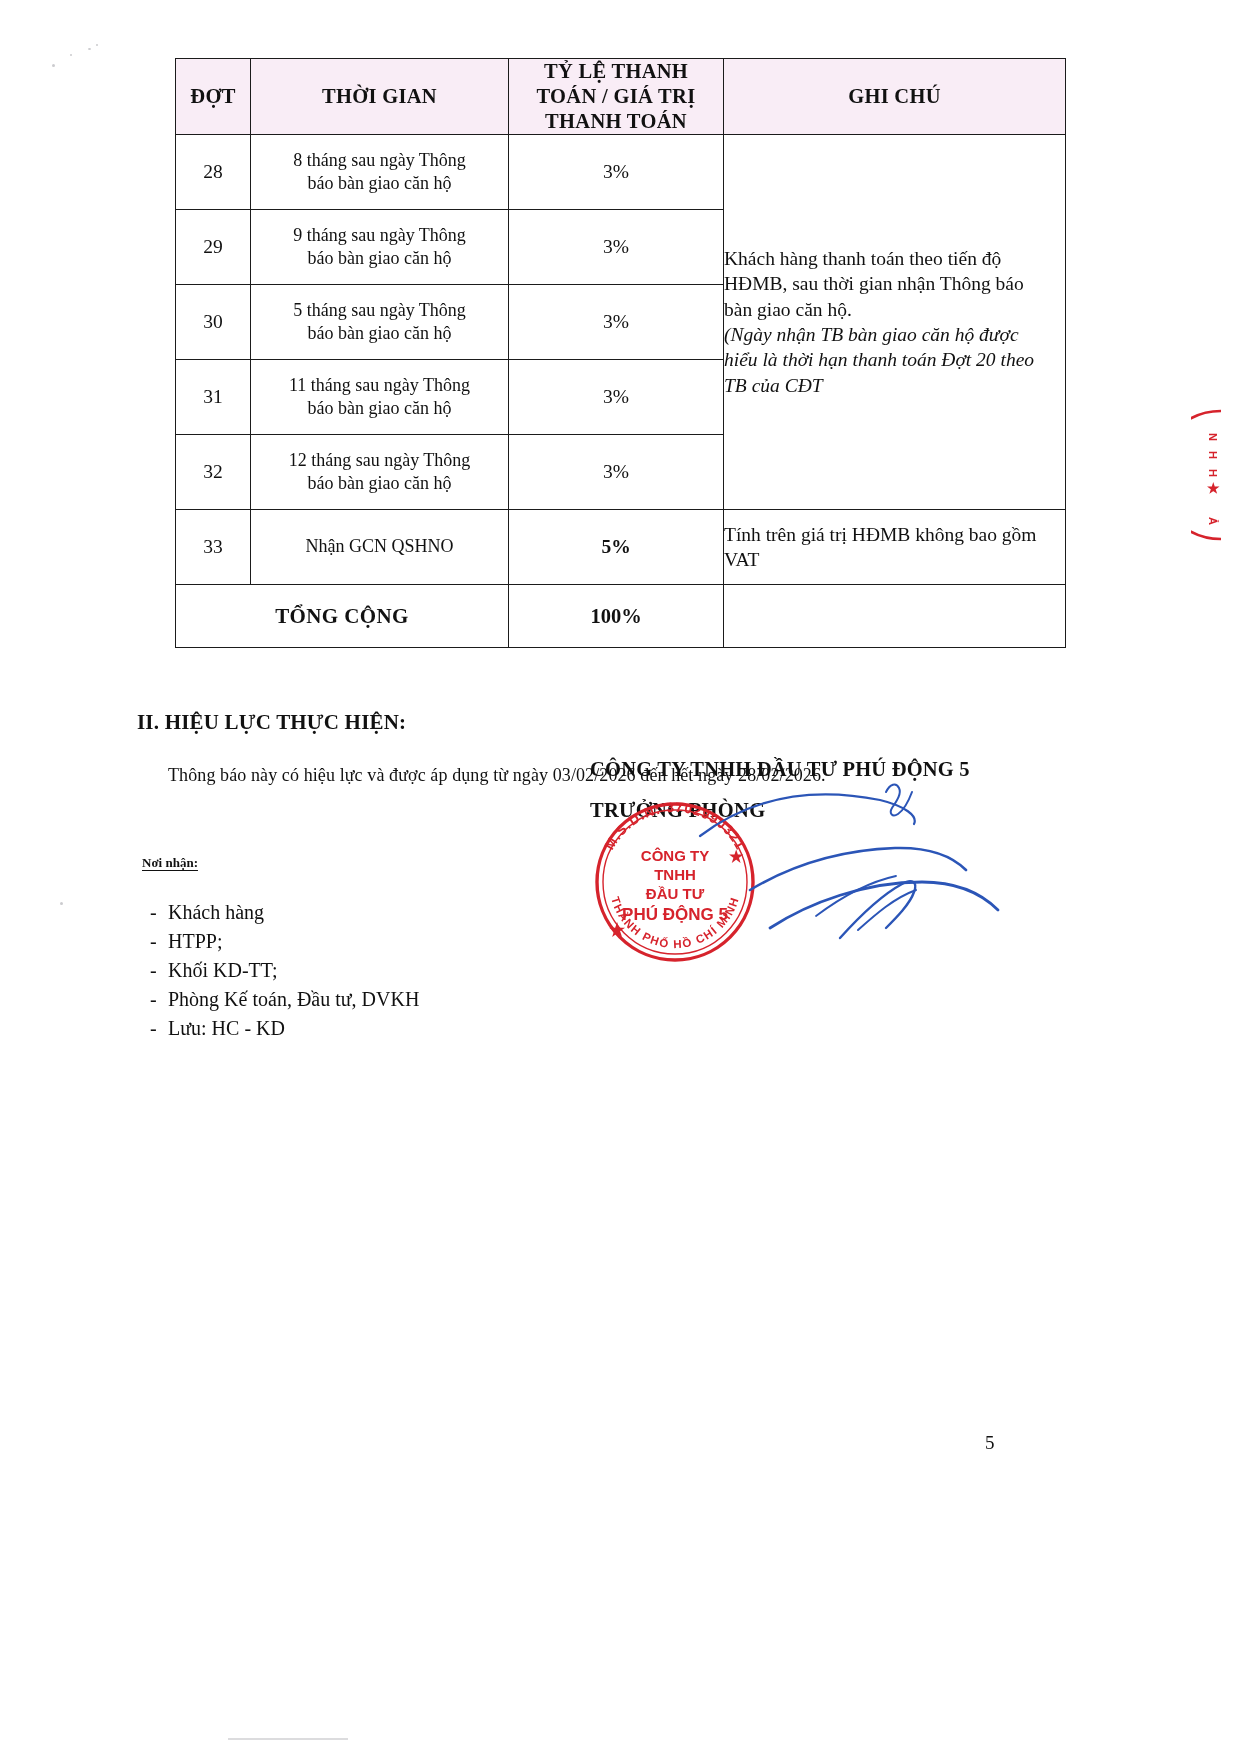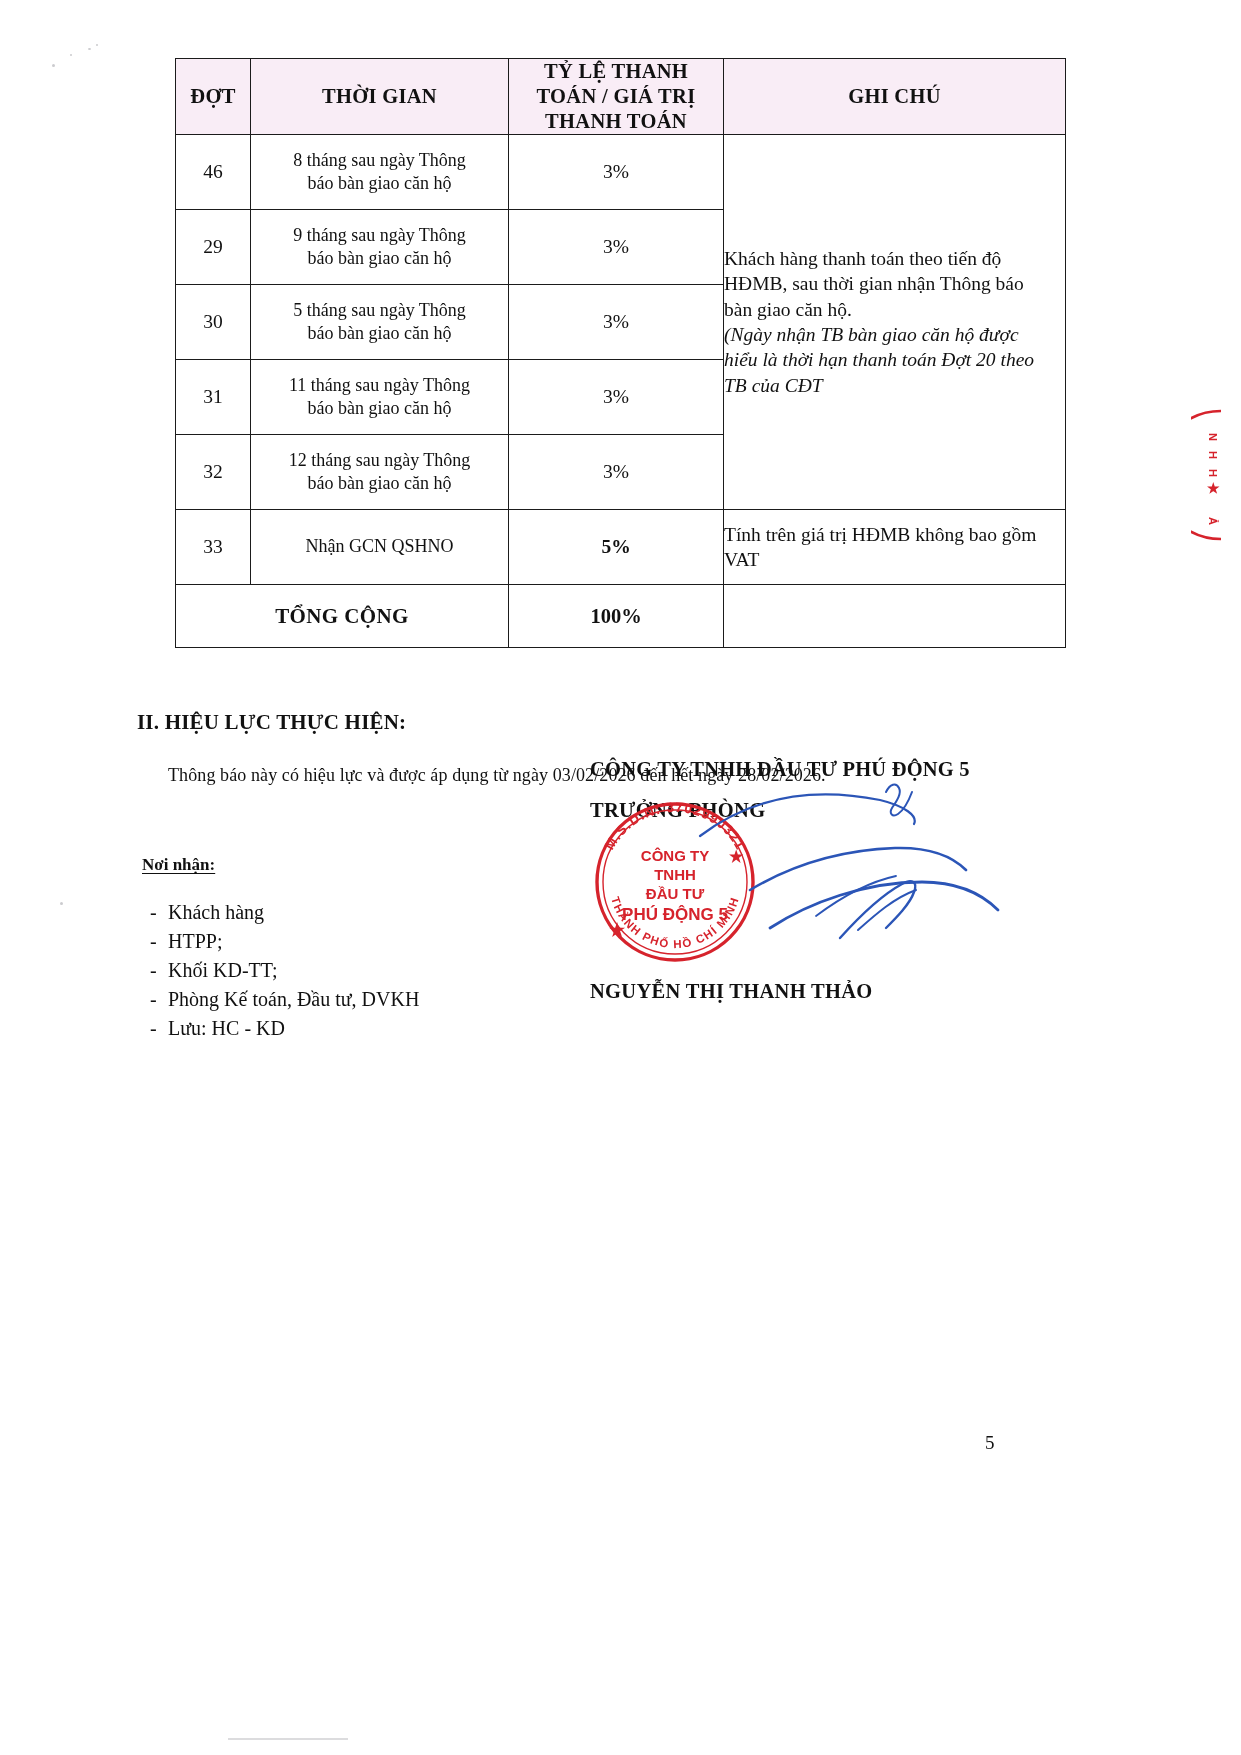--- a/index.html
+++ b/index.html
@@ -125,21 +125,21 @@
     top: 765px;
     font-size: 18px;
     letter-spacing: .1px;
   }
 
   
   .recip-title {
     position: absolute;
     left: 142px;
     top: 855px;
-    font-size: 17px;
+    font-size: 13px;
     font-weight: bold;
     text-decoration: underline;
     text-underline-offset: 3px;
   }
   .recip-list {
     position: absolute;
     left: 150px;
     top: 898px;
     font-size: 20px;
     line-height: 1.45;
@@ -247,21 +247,21 @@
             <div>TỶ LỆ THANH</div>
             <div>TOÁN / GIÁ TRỊ</div>
             <div>THANH TOÁN</div>
           </th>
           <th>GHI CHÚ</th>
         </tr>
       </thead>
       <tbody>
 
         <tr>
-          <td class="dot">46</td>
+          <td class="dot">28</td>
           <td class="time">
             <div>8 tháng sau ngày Thông</div>
             <div>báo bàn giao căn hộ</div>
           </td>
           <td class="rate">3%</td>
           <td class="note" rowspan="5">
             <p>Khách hàng thanh toán theo tiến độ</p>
             <p>HĐMB, sau thời gian nhận Thông báo</p>
             <p>bàn giao căn hộ.</p>
             <p class="ital">(Ngày nhận TB bàn giao căn hộ được</p>
@@ -336,21 +336,20 @@
     <div class="ri"><span class="dash">-</span><span>Khách hàng</span></div>
     <div class="ri"><span class="dash">-</span><span>HTPP;</span></div>
     <div class="ri"><span class="dash">-</span><span>Khối KD-TT;</span></div>
     <div class="ri"><span class="dash">-</span><span>Phòng Kế toán, Đầu tư, DVKH</span></div>
     <div class="ri"><span class="dash">-</span><span>Lưu: HC - KD</span></div>
   </div>
 
   <div class="sig">
     <div class="company">CÔNG TY TNHH ĐẦU TƯ PHÚ ĐỘNG 5</div>
     <div class="role">TRƯỞNG PHÒNG</div>
-    <div class="signer">NGUYỄN THỊ THANH THẢO</div>
   </div>
 
   <div class="seal">
     <svg width="184" height="184" viewBox="0 0 184 184" xmlns="http://www.w3.org/2000/svg">
       <defs>
         <path id="arcTop" d="M 22,92 A 70,70 0 0 1 162,92" fill="none"></path>
         <path id="arcBot" d="M 26,92 A 66,66 0 0 0 158,92" fill="none"></path>
       </defs>
       <circle cx="92" cy="92" r="78" fill="none" stroke="#d6232c" stroke-width="3.4"></circle>
       <circle cx="92" cy="92" r="72" fill="none" stroke="#d6232c" stroke-width="1.4"></circle>

